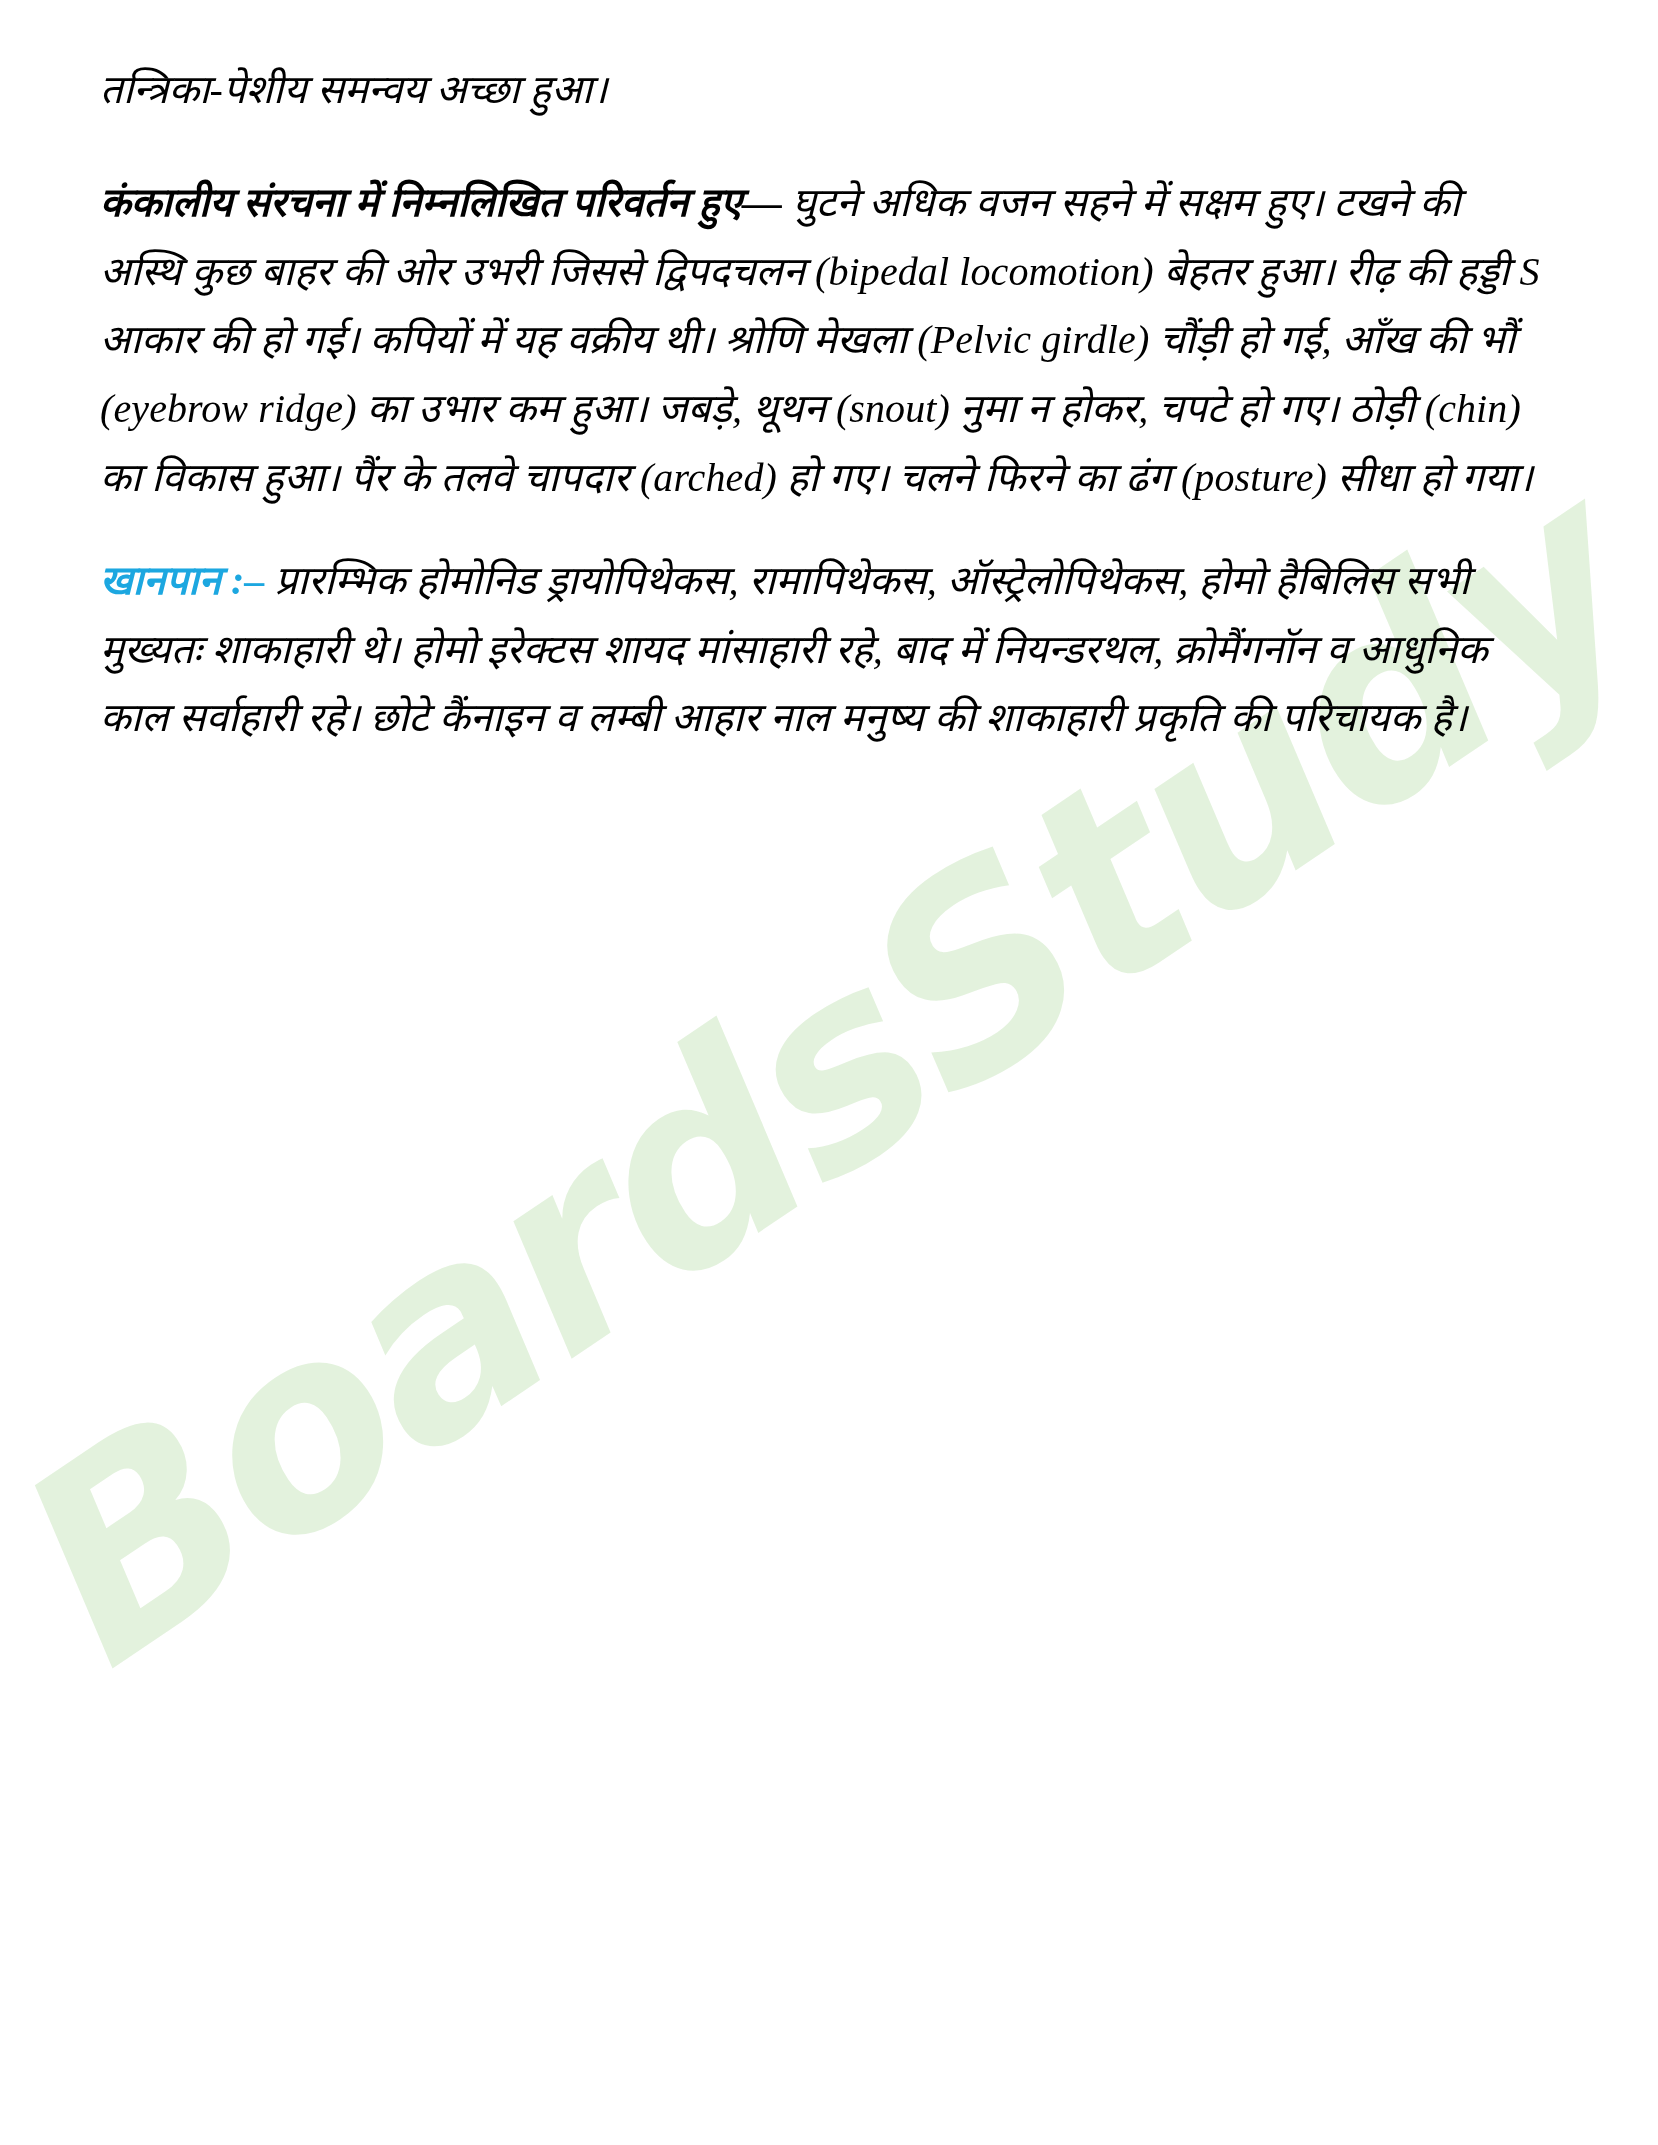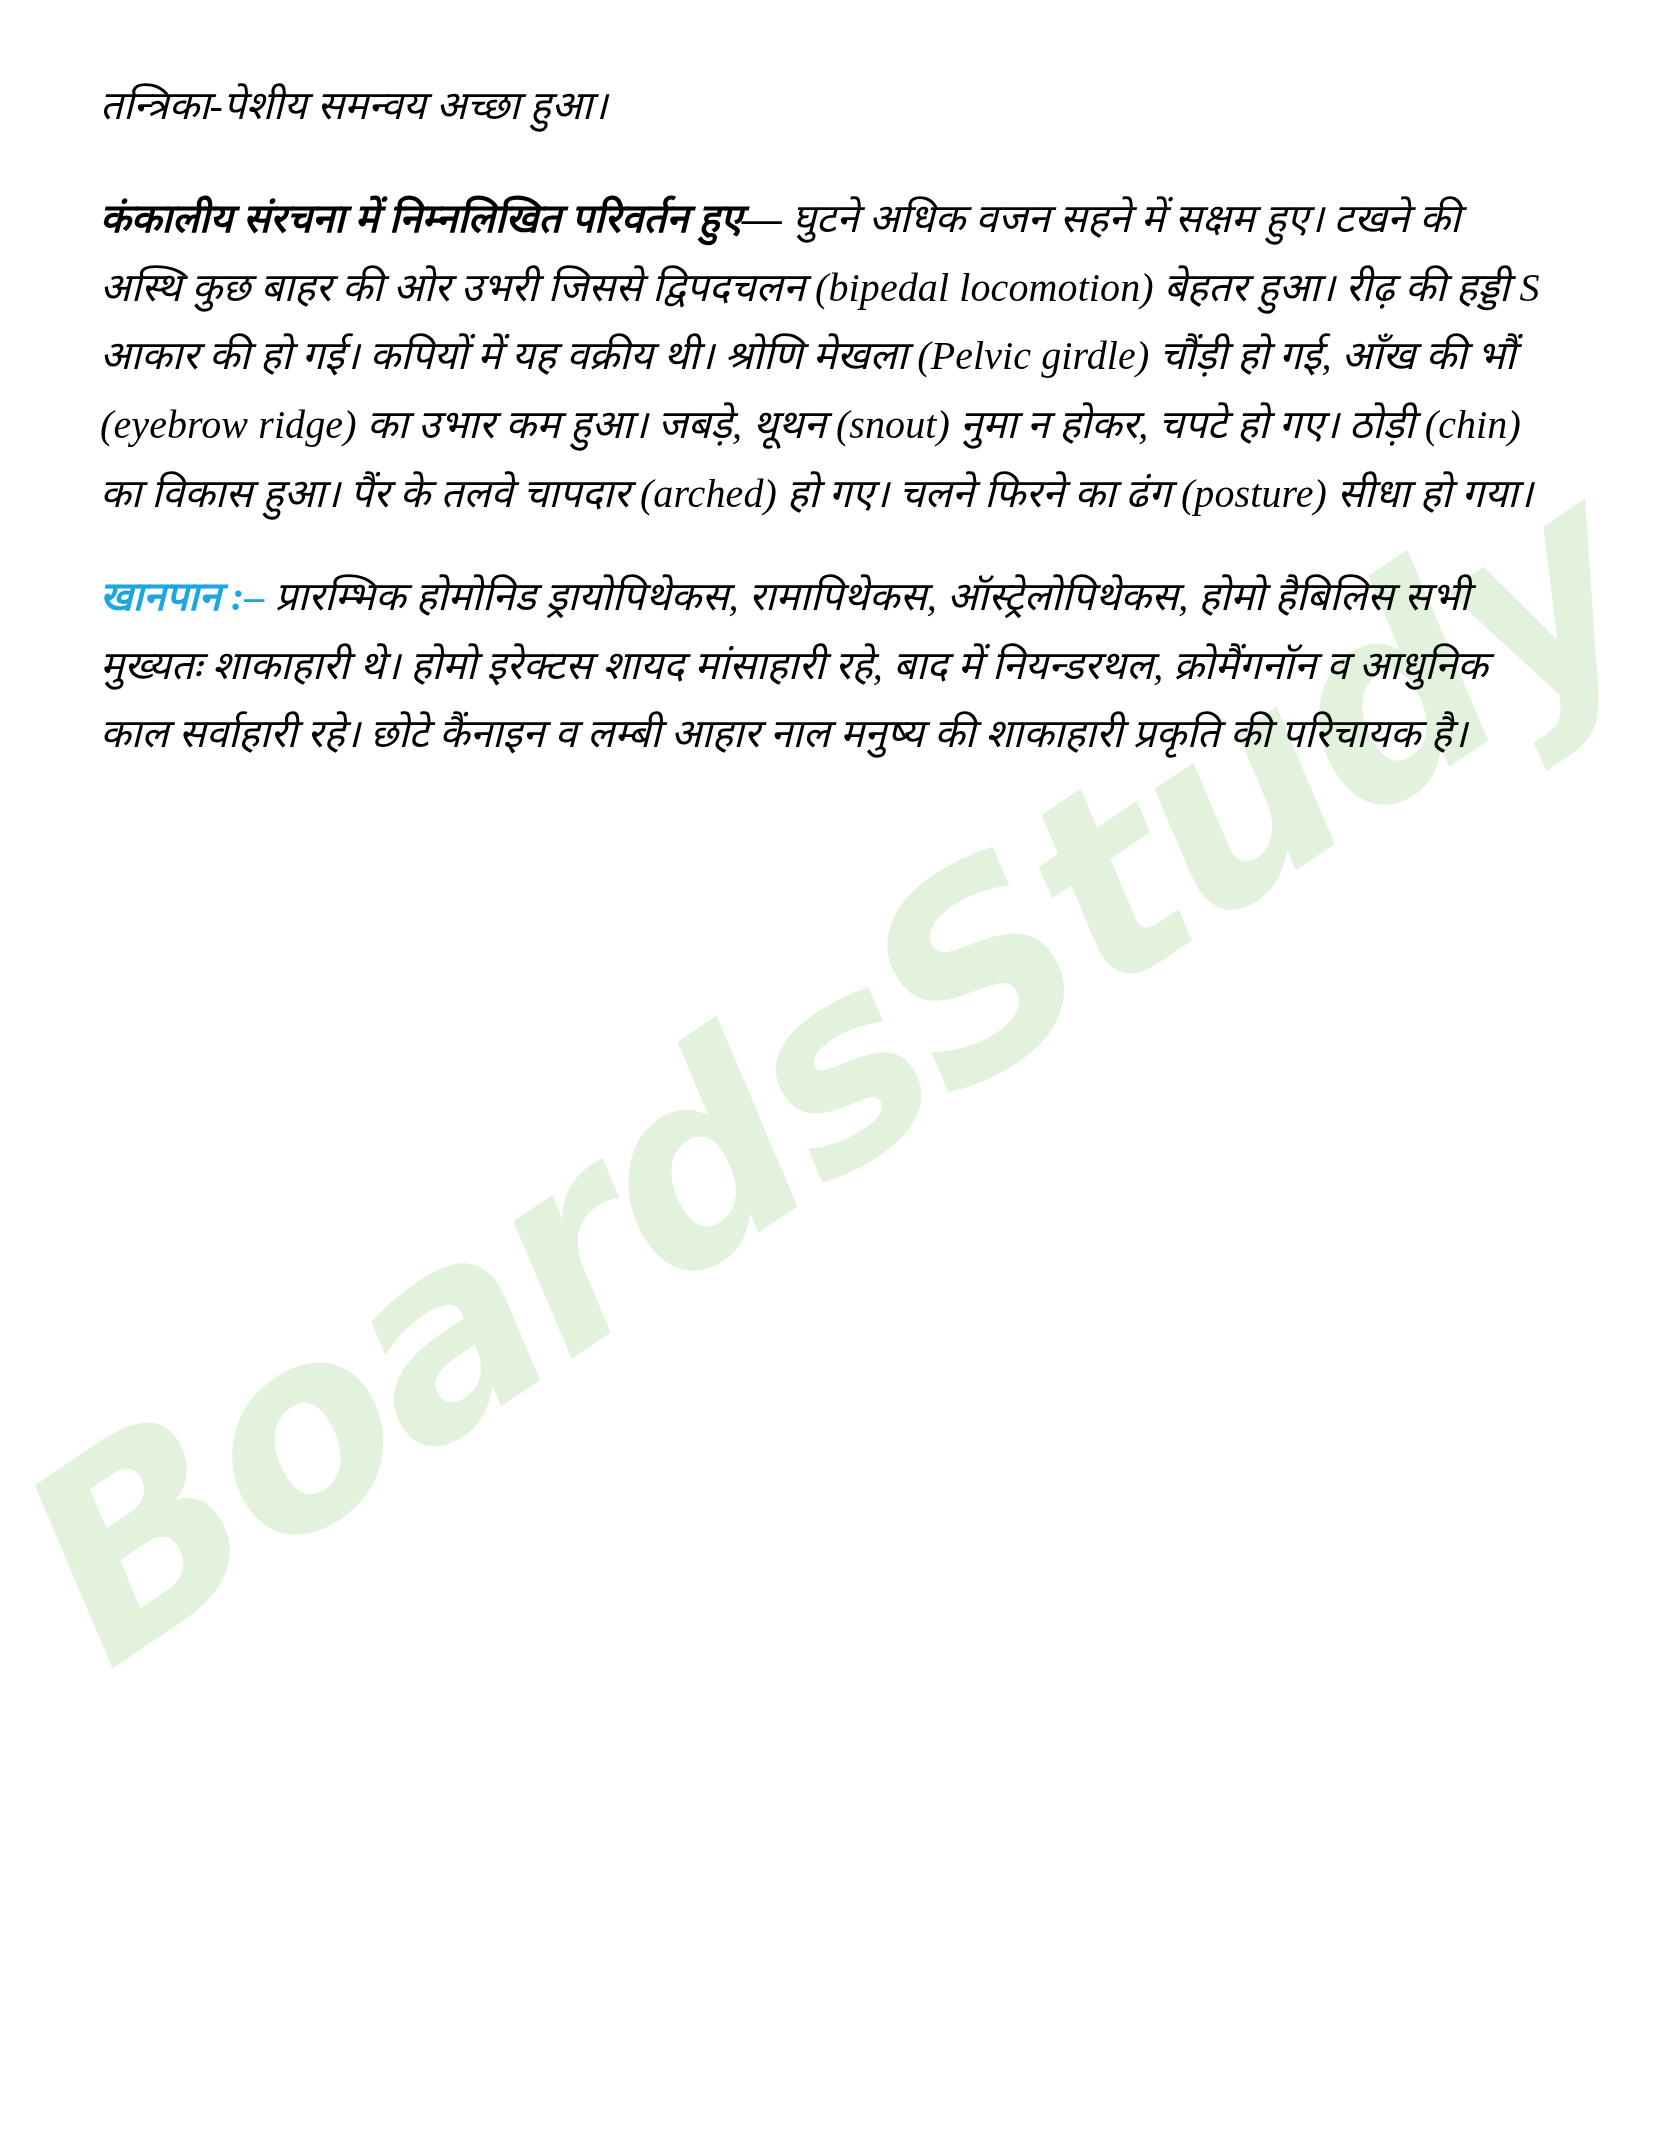--- a/index.html
+++ b/index.html
@@ -37,21 +37,21 @@
     color: #dff0d8;
     opacity: 0.85;
     white-space: nowrap;
     user-select: none;
   }
 
   
   .content {
     position: relative;
     z-index: 2;
-    padding: 72px 108px 0 100px;
+    padding: 56px 108px 0 100px;
   }
 
   .para {
     margin: 0 0 0 0;
     color: #000000;
     font-size: 40px;
     line-height: 1.72;
     font-style: italic;
     letter-spacing: 0.1px;
     text-align: left;

